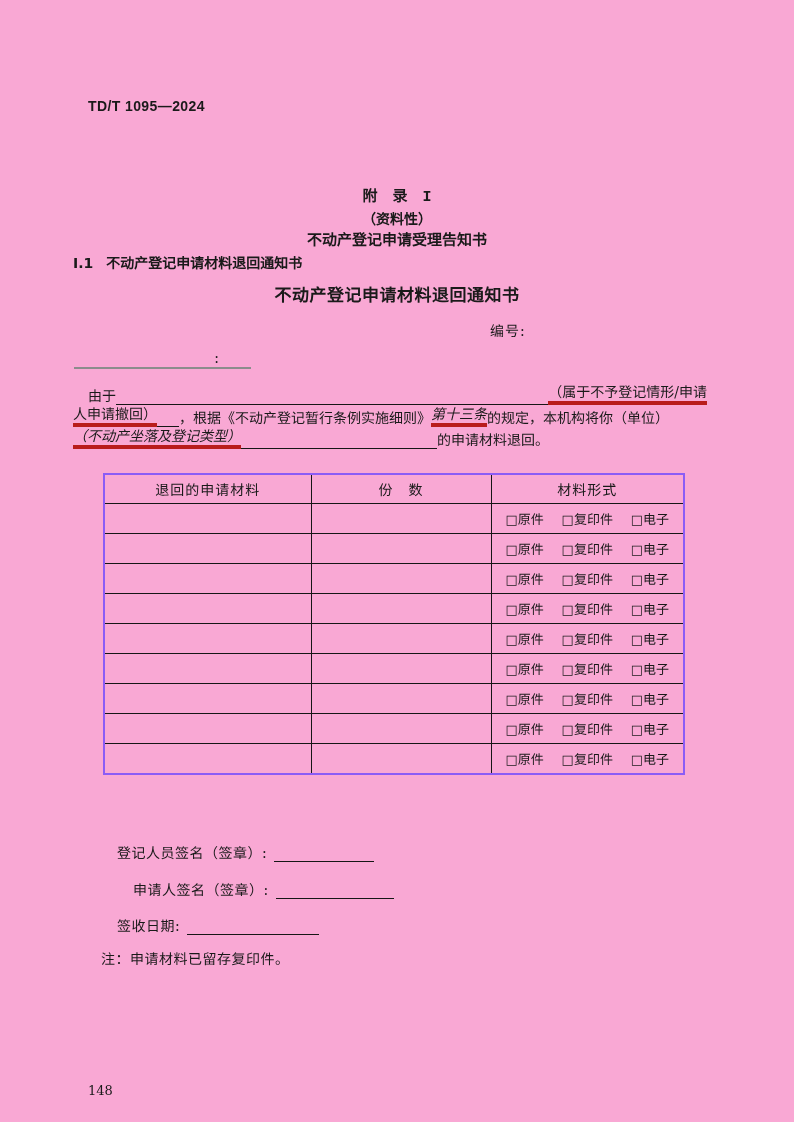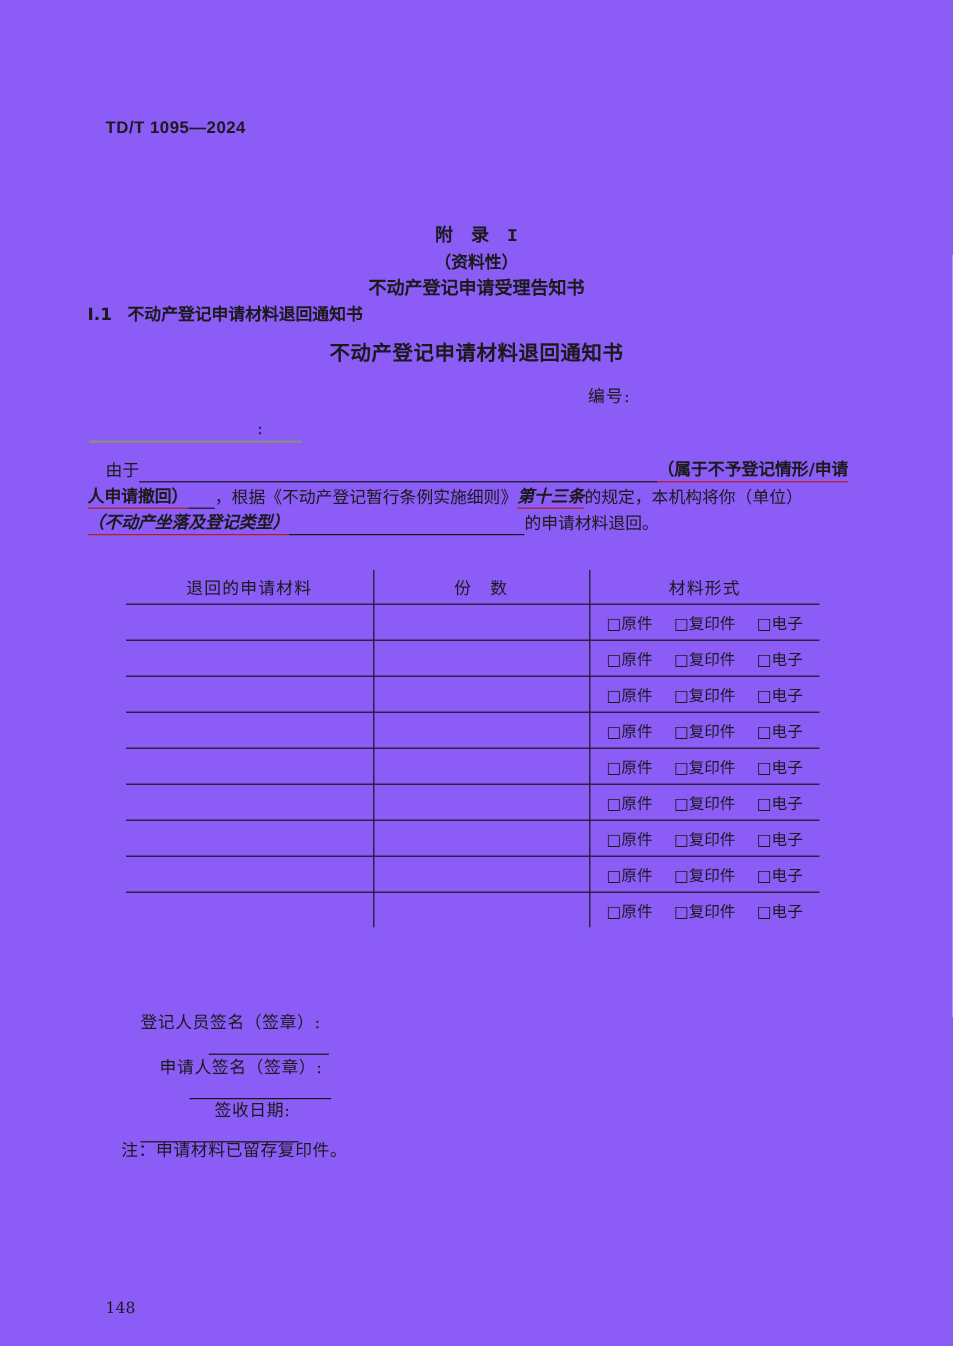--- a/index.html
+++ b/index.html
@@ -1,17 +1,17 @@
 <!DOCTYPE html>
 <html lang="zh-CN"><head>
 <meta charset="utf-8">
 <style>
   html, body { margin:0; padding:0; background:#ffffff; }
   .page {
-    position:relative; width:794px; height:1122px; background:#8b5cf6;
+    position:relative; width:794px; height:1122px; background:#f9a8d4;
     color:#1a1a1a; overflow:hidden;
     font-family:"DejaVu Serif","Liberation Serif",serif;
   }
   .doc-number {
     position:absolute; left:88px; top:97px;
     font-family:"Liberation Sans","DejaVu Sans",sans-serif;
     font-size:14px; line-height:18px; font-weight:600; letter-spacing:0.4px;
   }
   .centered { position:absolute; left:0; right:0; text-align:center; }
   .appendix-label { top:189px; font-family:Liberation Mono, monospace; font-weight:bold; font-size:15px; line-height:18px; }
@@ -35,36 +35,36 @@
   }
   .addressee-line .colon { padding-right:32px; }
   .body-line {
     position:absolute; display:flex; align-items:flex-end;
     font-size:14px; line-height:18px; white-space:nowrap;
   }
   .line1 { left:73px; top:383px; width:634px; }
   .line2 { left:73px; top:405px; width:650px; }
   .line3 { left:73px; top:427px; width:650px; }
   .indent { flex:0 0 15px; }
-  .u { border-bottom:1px solid #b91c1c;font-weight:bold; }
+  .u { border-bottom:4px solid #b91c1c; }
   .i { font-style:italic; }
   .blank { border-bottom:1px solid #161616; height:17px; }
   .grow { flex:1 1 auto; }
   .w22 { flex:0 0 22px; }
   .w196 { flex:0 0 196px; }
   .return-table {
     position:absolute; left:103px; top:473px; width:580px;
     border-collapse:collapse; table-layout:fixed;
     border:2px solid #8b5cf6; font-size:14px;
   }
   .return-table th, .return-table td { border:1px solid #161616; padding:0; vertical-align:middle; }
   .return-table th { height:28px; font-weight:normal; text-align:center; letter-spacing:1px; }
   .return-table td { height:29px; }
   .opts { display:flex; justify-content:space-between; padding:0 14px; font-size:13px; }
-  .sig-row { position:absolute; left:117px; display:flex; align-items:flex-end; font-size:14px; line-height:18px; white-space:nowrap;flex-direction:column; }
+  .sig-row { position:absolute; left:117px; display:flex; align-items:flex-end; font-size:14px; line-height:18px; white-space:nowrap; }
   .sig1 { top:844px; } .sig2 { top:881px;margin-left:16px; } .sig3 { top:917px; }
   .sig-row .lbl { margin-right:7px; letter-spacing:0.5px; }
   .sig-line { border-bottom:1px solid #161616; height:16px; display:inline-block; }
   .sig1 .sig-line { width:100px; } .sig2 .sig-line { width:118px; } .sig3 .sig-line { width:132px; }
   .note { position:absolute; left:101px; top:950px; font-size:14px; line-height:19px; letter-spacing:0.5px; }
   .page-number { position:absolute; left:88px; top:1082px; font-size:13px; line-height:17px; }
 </style>
 </head>
 <body>
 

